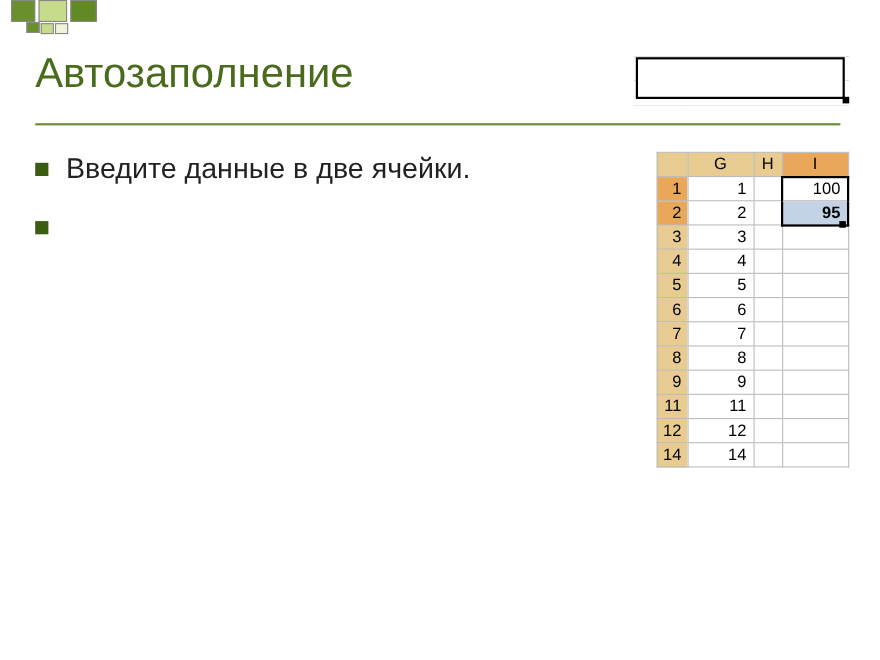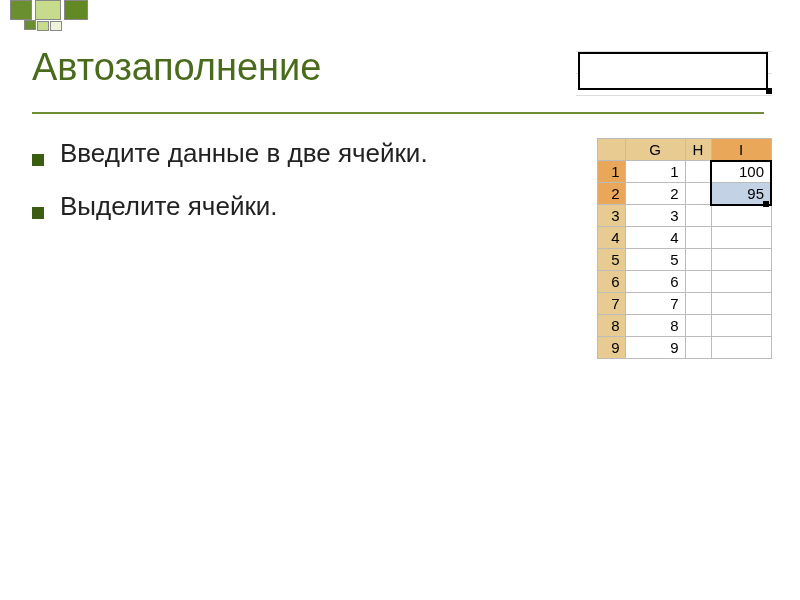--- a/index.html
+++ b/index.html
@@ -45,21 +45,21 @@
       background: #6f8d37;
     }
     .bullets {
       position: absolute;
       left: 32px;
       top: 136px;
       width: 480px;
     }
     .bullet {
       display: flex;
-      align-items: center;
+      align-items: flex-start;
       margin-bottom: 18px;
       color: #222;
       font-size: 26px;
       line-height: 1.35;
     }
     .bullet .marker {
       width: 12px;
       height: 12px;
       background: #3a5d12;
       margin-top: 12px;
@@ -119,20 +119,21 @@
     .col-h { width: 26px; }
     .col-i { width: 60px; }
     .spreadsheet th.colhead.selected, .spreadsheet th.rowhead.selected {
       background: #e9a75a;
     }
     .selcell {
       background: #c4d2e5 !important;
     }
     .cell-wrap {
       position: relative;
+      font-weight: bold;
     }
     .thick-border-top { border-top: 2px solid #000 !important; margin-top: 24px; }
     .thick-border-bottom { border-bottom: 2px solid #000 !important; }
     .thick-border-left { border-left: 2px solid #000 !important; }
     .thick-border-right { border-right: 2px solid #000 !important; }
   </style>
 </head>
 <body>
 
 <div class="deco-top">
@@ -147,21 +148,20 @@
 <h1 class="slide-title">Автозаполнение</h1>
 <div class="divider"></div>
 
 <div class="bullets">
   <div class="bullet">
     <div class="marker"></div>
     <div>Введите данные в две ячейки.</div>
   </div>
   <div class="bullet">
     <div class="marker"></div>
-    <div>Выделите ячейки.</div>
   </div>
 </div>
 
 <div class="top-right-visual">
   <div class="selection-box" style="left:2px; top:4px; width:190px; height:38px;"></div>
   <div class="fill-handle" style="left:190px; top:40px;"></div>
 </div>
 
 <table class="spreadsheet">
   <tbody>
@@ -223,14 +223,32 @@
         <td class="col-g">8</td>
         <td class="col-h"></td>
         <td class="col-i"></td>
       </tr>
   <tr>
         <th class="rowhead">9</th>
         <td class="col-g">9</td>
         <td class="col-h"></td>
         <td class="col-i"></td>
       </tr>
+  <tr>
+        <th class="rowhead">11</th>
+        <td class="col-g">11</td>
+        <td class="col-h"></td>
+        <td class="col-i"></td>
+      </tr>
+  <tr>
+        <th class="rowhead">12</th>
+        <td class="col-g">12</td>
+        <td class="col-h"></td>
+        <td class="col-i"></td>
+      </tr>
+  <tr>
+        <th class="rowhead">14</th>
+        <td class="col-g">14</td>
+        <td class="col-h"></td>
+        <td class="col-i"></td>
+      </tr>
 </tbody>
   </table>
 
 </body></html>

